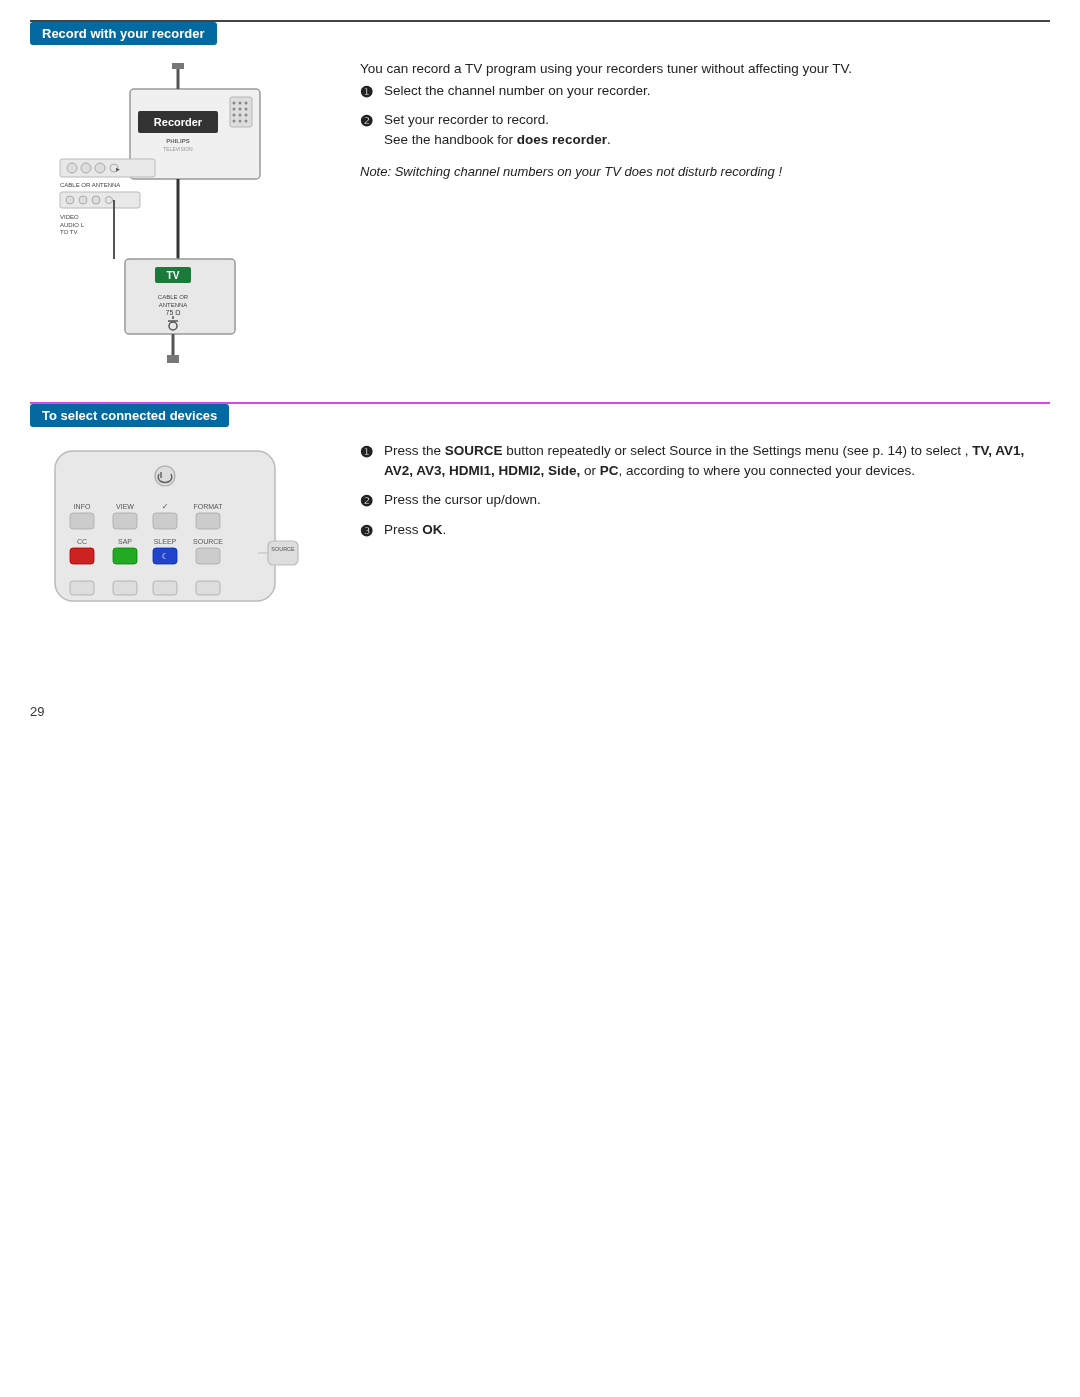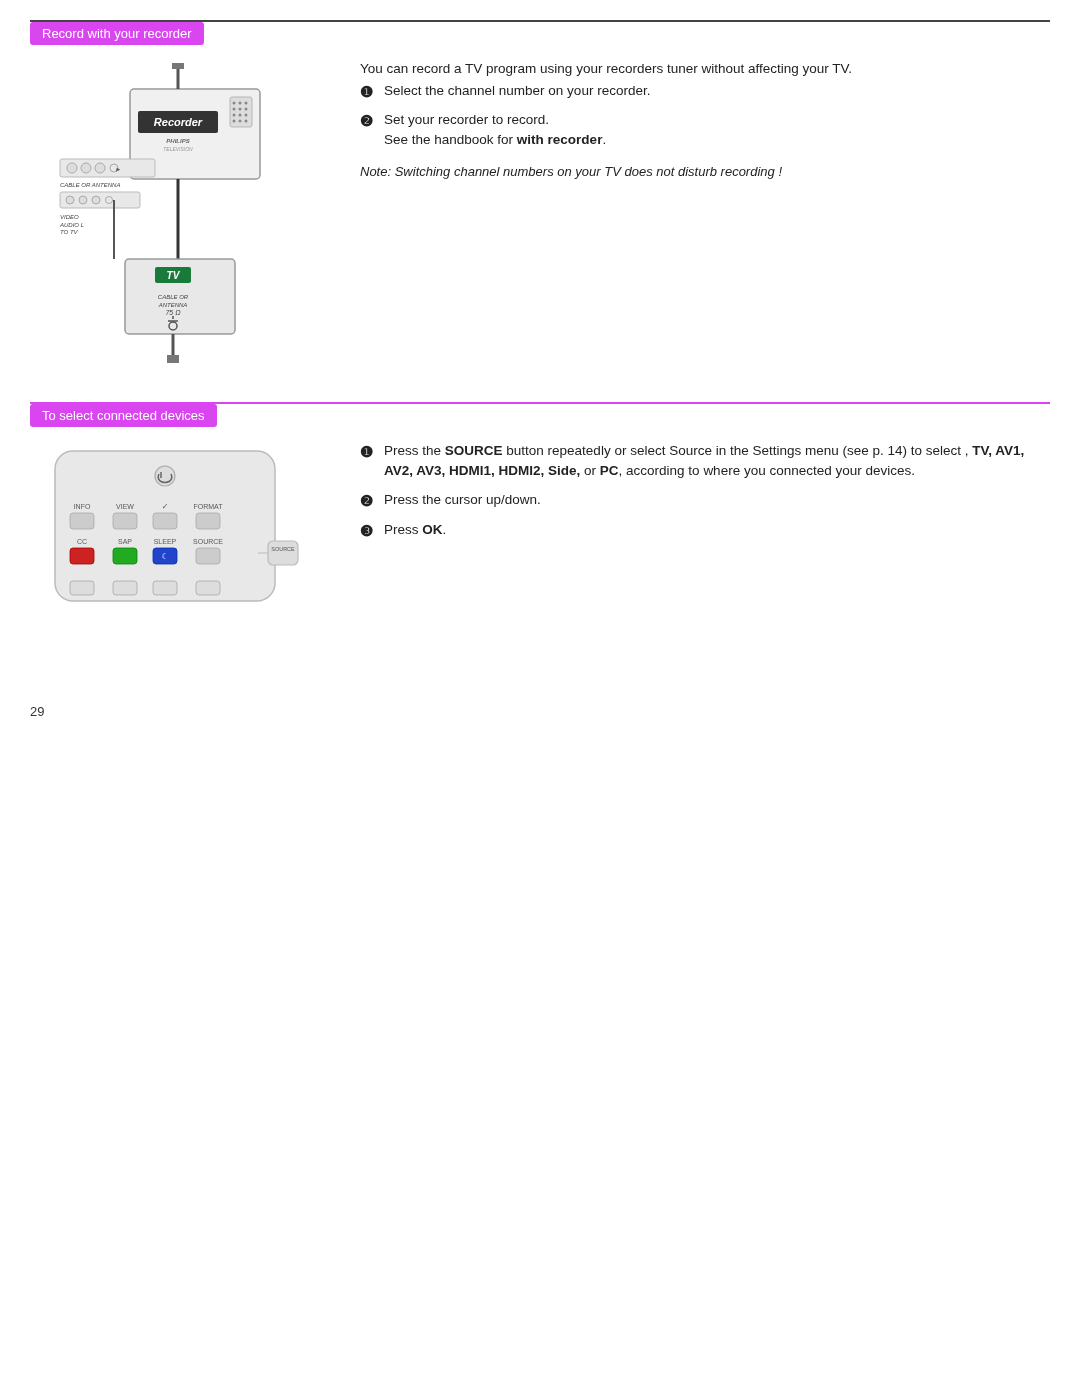--- a/index.html
+++ b/index.html
@@ -14,44 +14,43 @@
     }
 
     .page-container {
       padding: 20px 30px 40px 30px;
       max-width: 1080px;
     }
 
     
     .section-header {
       display: inline-block;
-      background: #d946ef;
+      background: #0369a1;
       color: #fff;
       font-size: 13px;
-      font-weight: normal;
+      font-weight: bold;
       padding: 4px 12px;
       border-radius: 3px;
       margin-bottom: 0;
     }
 
     
     .section1 {
       margin-bottom: 10px;
     }
 
     .section1-content {
       display: flex;
       gap: 30px;
     }
 
     .diagram-area {
       width: 300px;
       min-width: 280px;
       flex-shrink: 0;
-      font-style: italic;
     }
 
     .text-area {
       flex: 1;
     }
 
     
     .record-tv-heading {
       font-size: 18px;
       font-weight: bold;
@@ -196,21 +195,21 @@
 
       <div class="text-area">
         <p class="intro-text">You can record a TV program using your recorders tuner without affecting your TV.</p>
 
         <div class="step-item">
           <span class="step-num">❶</span>
           <span>Select the channel number on your recorder.</span>
         </div>
         <div class="step-item">
           <span class="step-num">❷</span>
-          <span>Set your recorder to record.<br>See the handbook for <strong>with recorder</strong>.</span>
+          <span>Set your recorder to record.<br>See the handbook for <strong>does recorder</strong>.</span>
         </div>
 
         <p class="note-italic">Note: Switching channel numbers on your TV does not disturb recording !</p>
       </div>
     </div>
   </div>
 
   <div class="section2" style="margin-top: 20px;">
     <div style="border-top: 2px solid #d946ef; margin-bottom: 8px;">
       <span class="section-header">To select connected devices</span>

